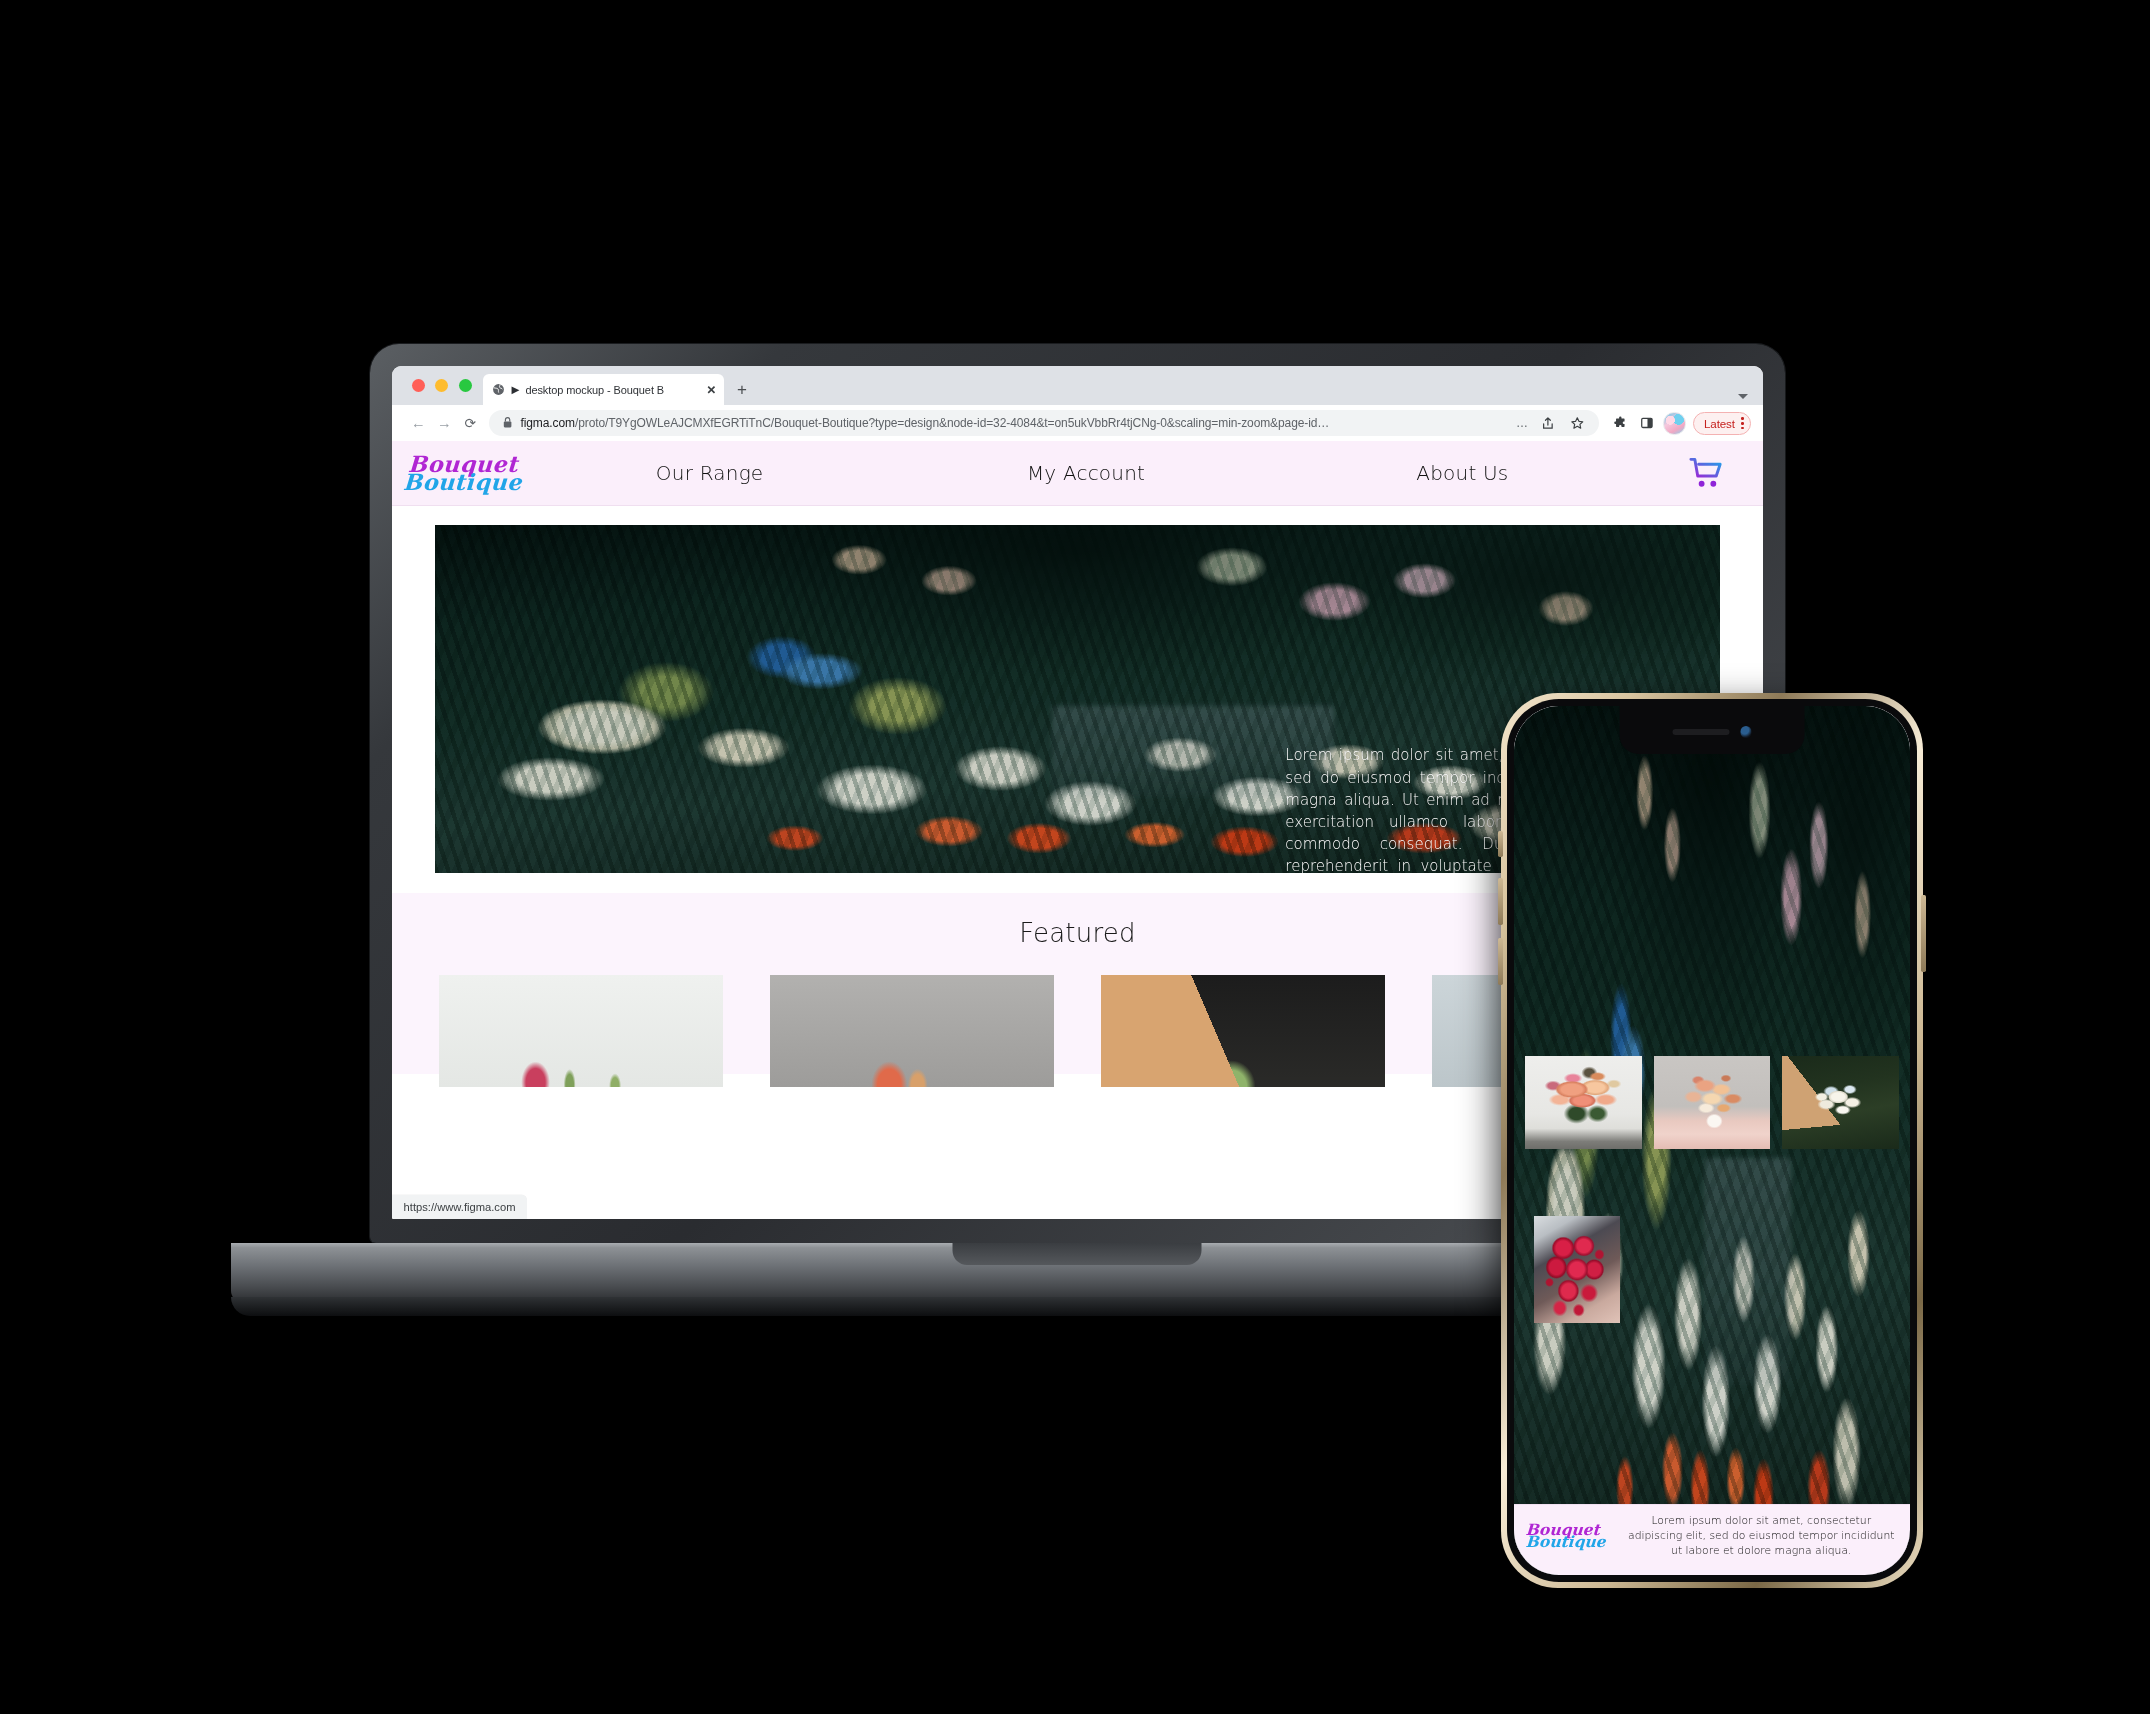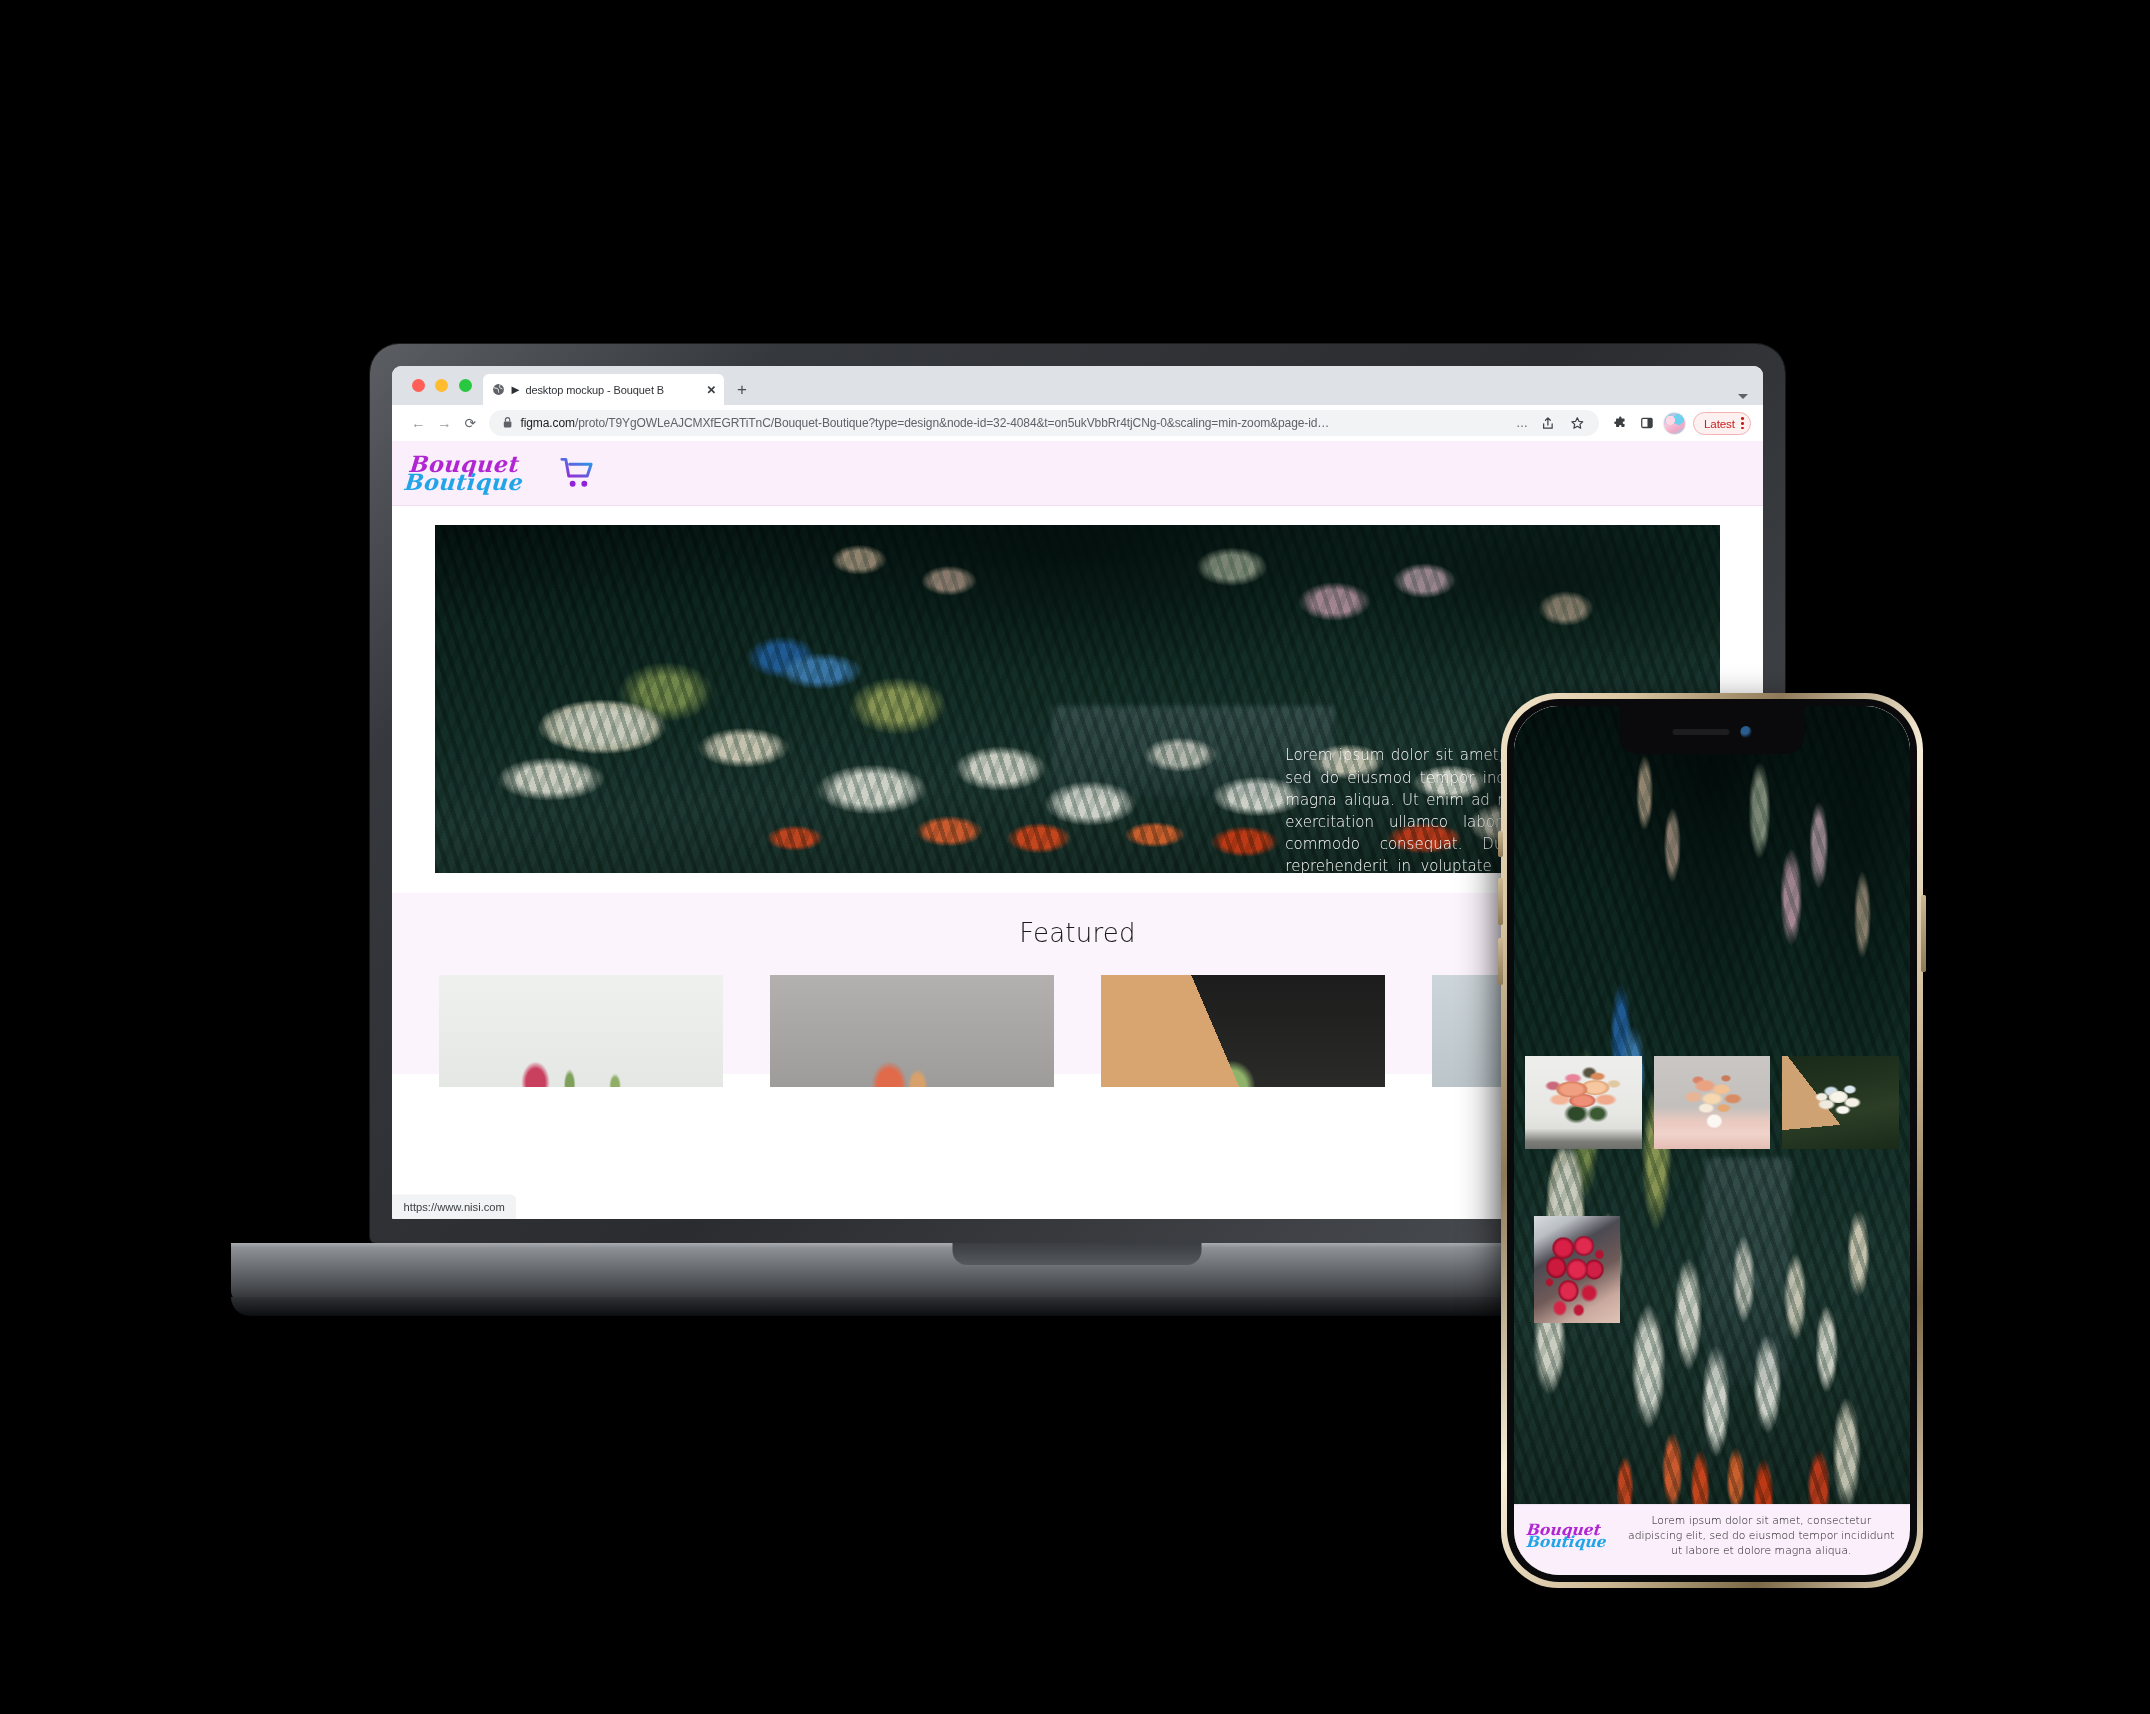--- a/index.html
+++ b/index.html
@@ -428,20 +428,25 @@
           </div>
         </div>
 
         <div class="site">
 
           <div class="site-nav">
             <div class="logo">
               <span class="l1">Bouquet</span>
               <span class="l2">Boutique</span>
             </div>
+            <div class="nav-links">
+              <span class="nav-link">Our Range</span>
+              <span class="nav-link">My Account</span>
+              <span class="nav-link">About Us</span>
+            </div>
             <div class="cart-wrap">
               <svg width="39" height="34" viewBox="0 0 40 34">
                 <defs>
                     <linearGradient id="cg1" x1="0" y1="1" x2="1" y2="0">
                   <stop offset="0" stop-color="#a21fd4"></stop>
                       <stop offset="1" stop-color="#19a8ea"></stop>
                 </linearGradient>
                   </defs>
                 <path d="M4 3h4l3 17h19l4-12H12" fill="none" stroke="url(#cg1)" stroke-width="3" stroke-linecap="round" stroke-linejoin="round"></path>
                 <circle cx="15" cy="28" r="3" fill="#8f24d8"></circle>
@@ -459,21 +464,21 @@
             <div class="featured-title">Featured</div>
             <div class="prod-row">
               <div class="prod-card prod-a"></div>
               <div class="prod-card prod-b"></div>
               <div class="prod-card prod-c"></div>
               <div class="prod-card prod-d"></div>
             </div>
           </div>
 
           <div class="statusbar">
-            <span>https://www.nisi.com</span>
+            <span>https://www.figma.com</span>
           </div>
         </div>
 
       </div>
     </div>
     <div class="laptop-base"></div>
     <div class="laptop-foot"></div>
   </div>
 
   <div class="phone">

